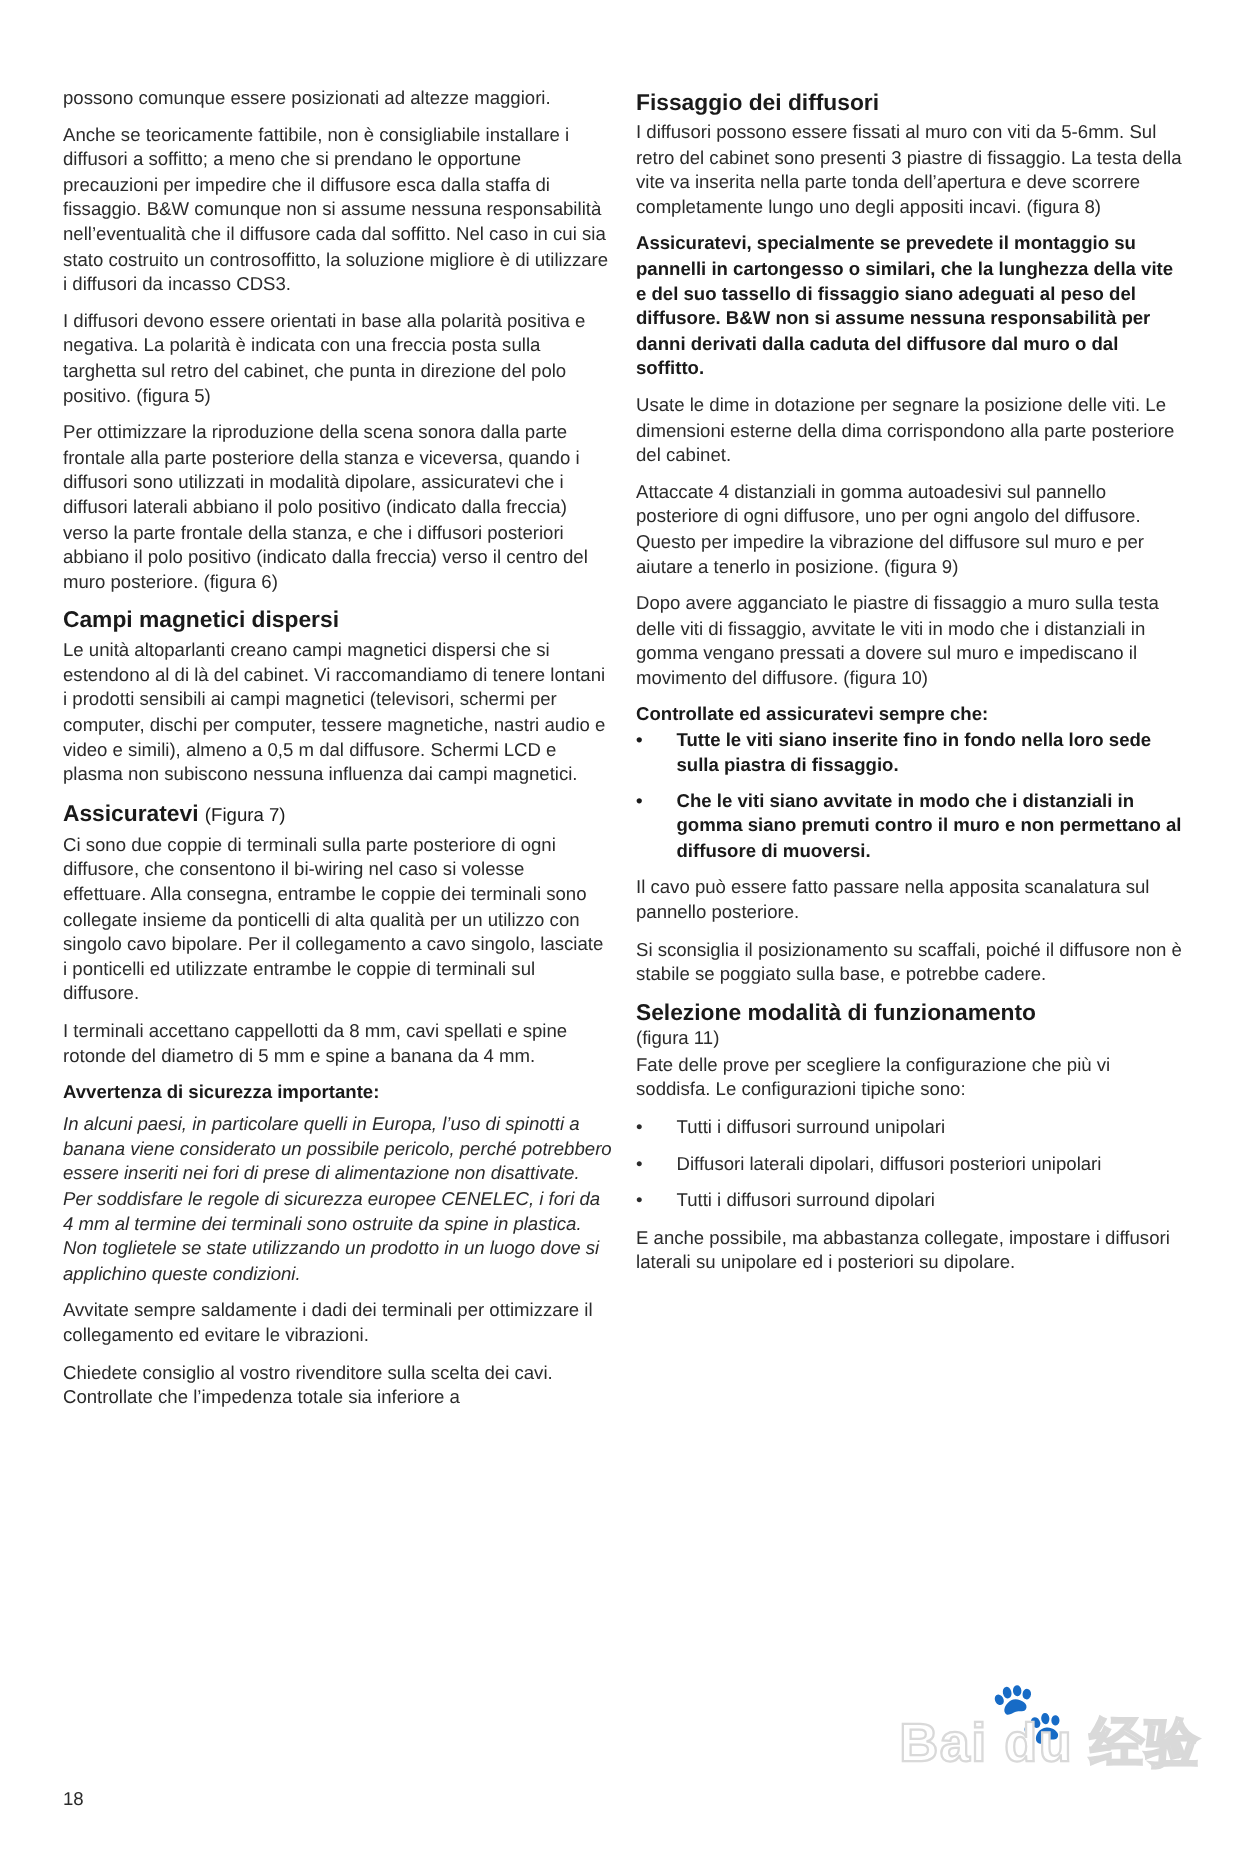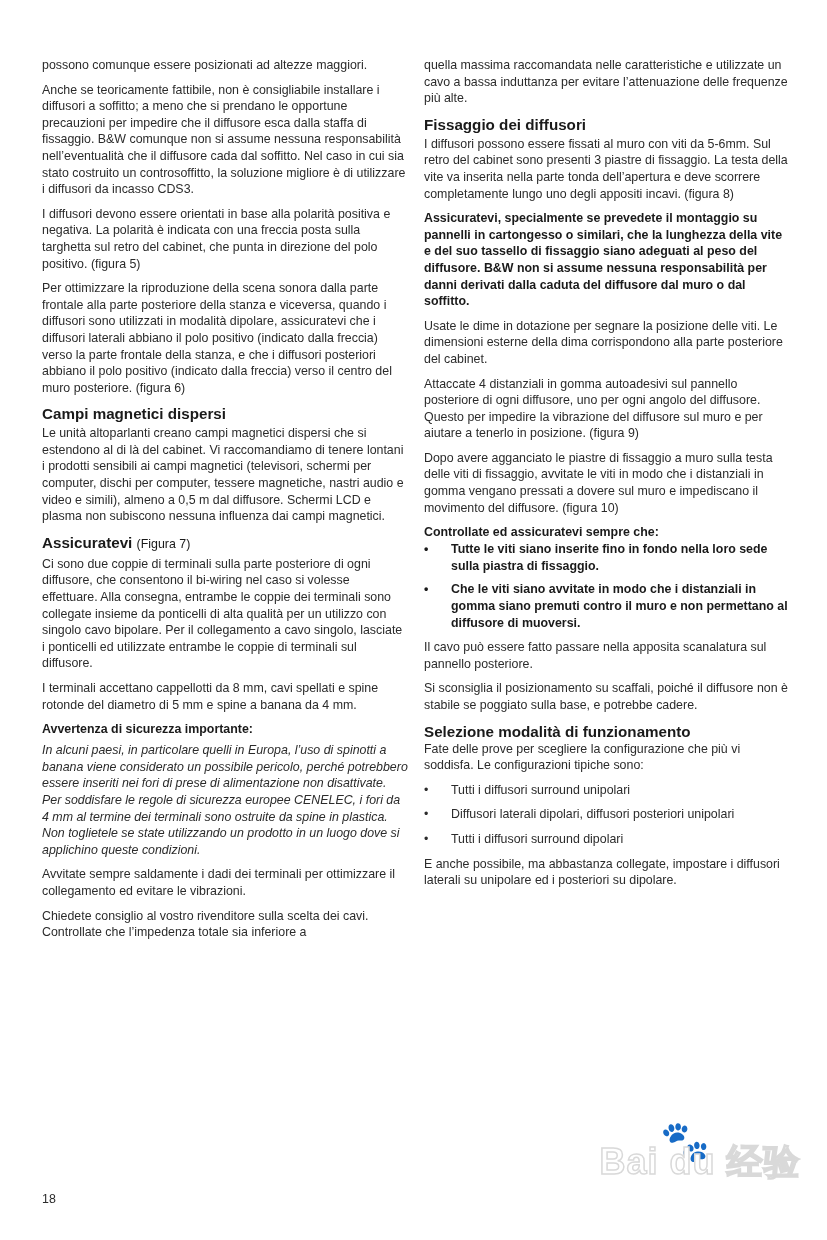--- a/index.html
+++ b/index.html
@@ -48,37 +48,37 @@
   <h2><span>Assicuratevi</span> <span class="sub">(Figura 7)</span></h2>
   <p>Ci sono due coppie di terminali sulla parte posteriore di ogni diffusore, che consentono il bi-wiring nel caso si volesse effettuare. Alla consegna, entrambe le coppie dei terminali sono collegate insieme da ponticelli di alta qualità per un utilizzo con singolo cavo bipolare. Per il collegamento a cavo singolo, lasciate i ponticelli ed utilizzate entrambe le coppie di terminali sul diffusore.</p>
   <p>I terminali accettano cappellotti da 8 mm, cavi spellati e spine rotonde del diametro di 5 mm e spine a banana da 4 mm.</p>
   <h3>Avvertenza di sicurezza importante:</h3>
   <p class="ital">In alcuni paesi, in particolare quelli in Europa, l’uso di spinotti a banana viene considerato un possibile pericolo, perché potrebbero essere inseriti nei fori di prese di alimentazione non disattivate. Per soddisfare le regole di sicurezza europee CENELEC, i fori da 4 mm al termine dei terminali sono ostruite da spine in plastica. Non toglietele se state utilizzando un prodotto in un luogo dove si applichino queste condizioni.</p>
   <p>Avvitate sempre saldamente i dadi dei terminali per ottimizzare il collegamento ed evitare le vibrazioni.</p>
   <p>Chiedete consiglio al vostro rivenditore sulla scelta dei cavi. Controllate che l’impedenza totale sia inferiore a</p>
 </div>
 
 <div class="col col-right">
-  <p>quella massima raccomandata nelle caratteristiche e utilizzate un cavo a bassa induttanza per evitare l’attenuazione delle frequenze più alte.</p>
 
   <h2>Fissaggio dei diffusori</h2>
   <p>I diffusori possono essere fissati al muro con viti da 5-6mm. Sul retro del cabinet sono presenti 3 piastre di fissaggio. La testa della vite va inserita nella parte tonda dell’apertura e deve scorrere completamente lungo uno degli appositi incavi. (figura 8)</p>
   <p class="bold">Assicuratevi, specialmente se prevedete il montaggio su pannelli in cartongesso o similari, che la lunghezza della vite e del suo tassello di fissaggio siano adeguati al peso del diffusore. B&amp;W non si assume nessuna responsabilità per danni derivati dalla caduta del diffusore dal muro o dal soffitto.</p>
   <p>Usate le dime in dotazione per segnare la posizione delle viti. Le dimensioni esterne della dima corrispondono alla parte posteriore del cabinet.</p>
   <p>Attaccate 4 distanziali in gomma autoadesivi sul pannello posteriore di ogni diffusore, uno per ogni angolo del diffusore. Questo per impedire la vibrazione del diffusore sul muro e per aiutare a tenerlo in posizione. (figura 9)</p>
   <p>Dopo avere agganciato le piastre di fissaggio a muro sulla testa delle viti di fissaggio, avvitate le viti in modo che i distanziali in gomma vengano pressati a dovere sul muro e impediscano il movimento del diffusore. (figura 10)</p>
   <h3 style="margin-bottom:1px;">Controllate ed assicuratevi sempre che:</h3>
   <ul class="bold-list">
     <li><span class="bullet">•</span><span>Tutte le viti siano inserite fino in fondo nella loro sede sulla piastra di fissaggio.</span></li>
     <li><span class="bullet">•</span><span>Che le viti siano avvitate in modo che i distanziali in gomma siano premuti contro il muro e non permettano al diffusore di muoversi.</span></li>
   </ul>
   <p>Il cavo può essere fatto passare nella apposita scanalatura sul pannello posteriore.</p>
   <p>Si sconsiglia il posizionamento su scaffali, poiché il diffusore non è stabile se poggiato sulla base, e potrebbe cadere.</p>
 
   <h2 style="margin-bottom:0;">Selezione modalità di funzionamento</h2>
+  <div class="subline">(figura 11)</div>
   <p>Fate delle prove per scegliere la configurazione che più vi soddisfa. Le configurazioni tipiche sono:</p>
   <ul>
     <li><span class="bullet">•</span><span>Tutti i diffusori surround unipolari</span></li>
     <li><span class="bullet">•</span><span>Diffusori laterali dipolari, diffusori posteriori unipolari</span></li>
     <li><span class="bullet">•</span><span>Tutti i diffusori surround dipolari</span></li>
   </ul>
   <p>E anche possibile, ma abbastanza collegate, impostare i diffusori laterali su unipolare ed i posteriori su dipolare.</p>
 </div>
 
 <div class="page-number">18</div>

